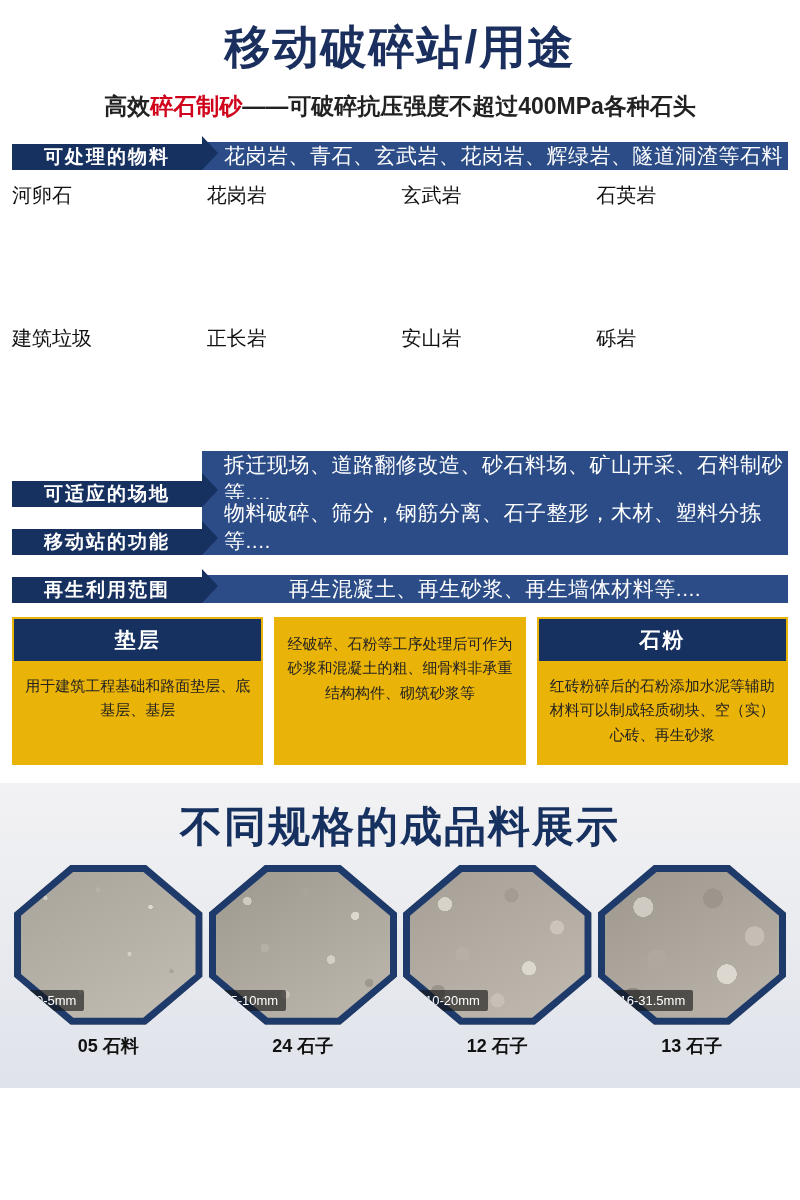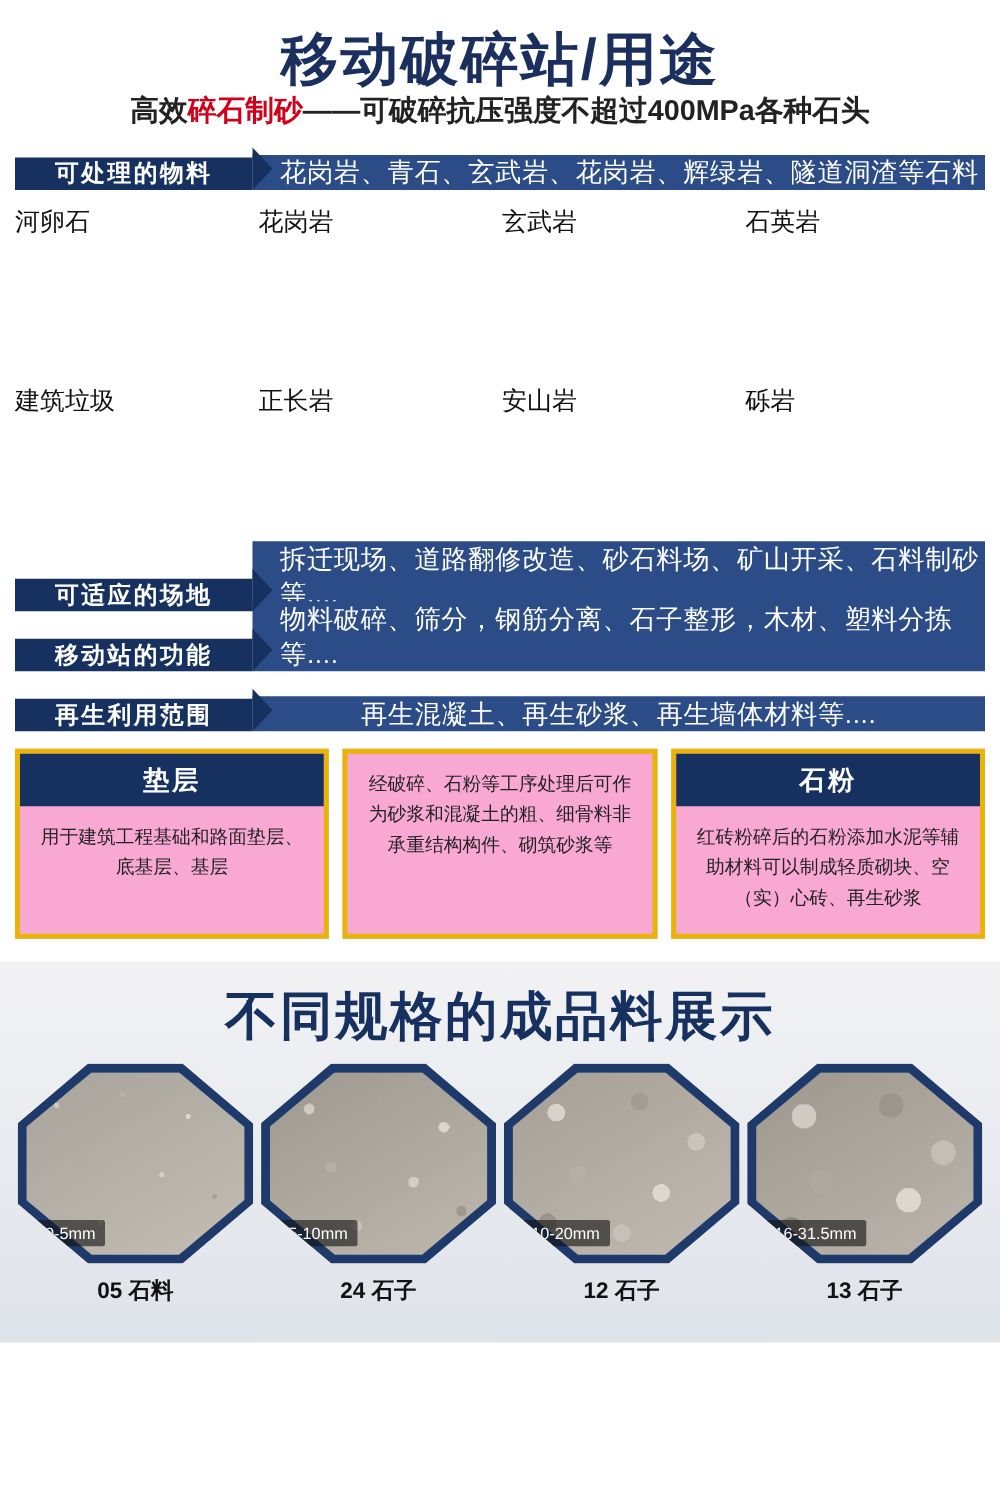--- a/index.html
+++ b/index.html
@@ -21,21 +21,21 @@
     letter-spacing:2px;
     padding-top:22px;
     line-height:1.1;
   }
   .title .slash{color:#1a2f5e;}
 
   .subtitle{
     text-align:center;
     font-size:23px;
     color:#222;
-    margin-top:0;
+    margin-top:18px;
     font-weight:bold;
     letter-spacing:0px;
   }
   .subtitle .red{color:#d0021b;}
 
   
   .band{
     position:relative;
     height:34px;
     margin:0 12px;
@@ -138,21 +138,21 @@
   .p-conglom:before{
      content:"";position:absolute;right:4%;top:22%;width:40%;height:56%;
      background:linear-gradient(140deg,#6a635a,#3a352f);
      clip-path:polygon(18% 22%,70% 6%,98% 44%,72% 92%,16% 78%);z-index:1;}
 
   
   .cards{
     display:grid;grid-template-columns:repeat(3,1fr);
     gap:11px;margin:14px 12px 0 12px;
   }
-  .card{border:4px solid #eab308;background:#f9a8d4;}
+  .card{border:2px solid #eab308;background:#eab308;}
   .card-hd{
     background:#16305f;color:#fff;text-align:center;
     font-size:21px;font-weight:bold;padding:7px 0;letter-spacing:2px;
   }
   .card-bd{
     padding:13px 10px 15px 10px;
     font-size:15px;color:#222;line-height:1.65;text-align:center;
   }
 
   

